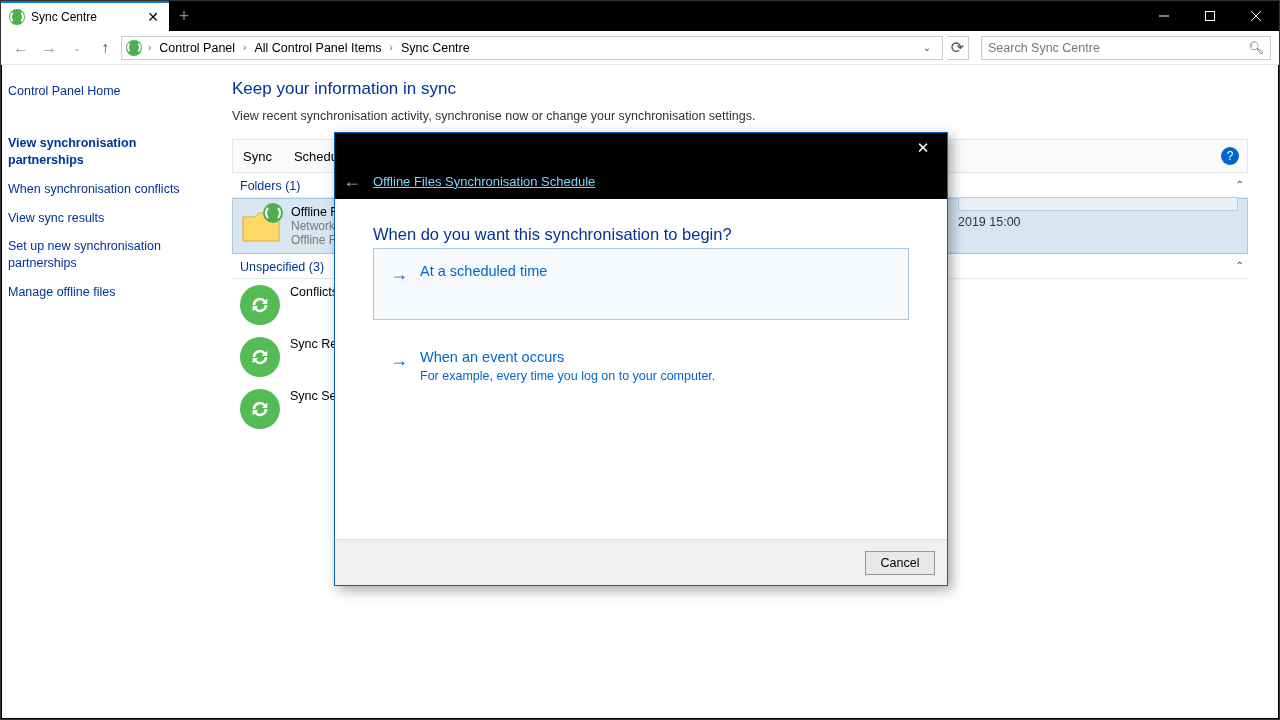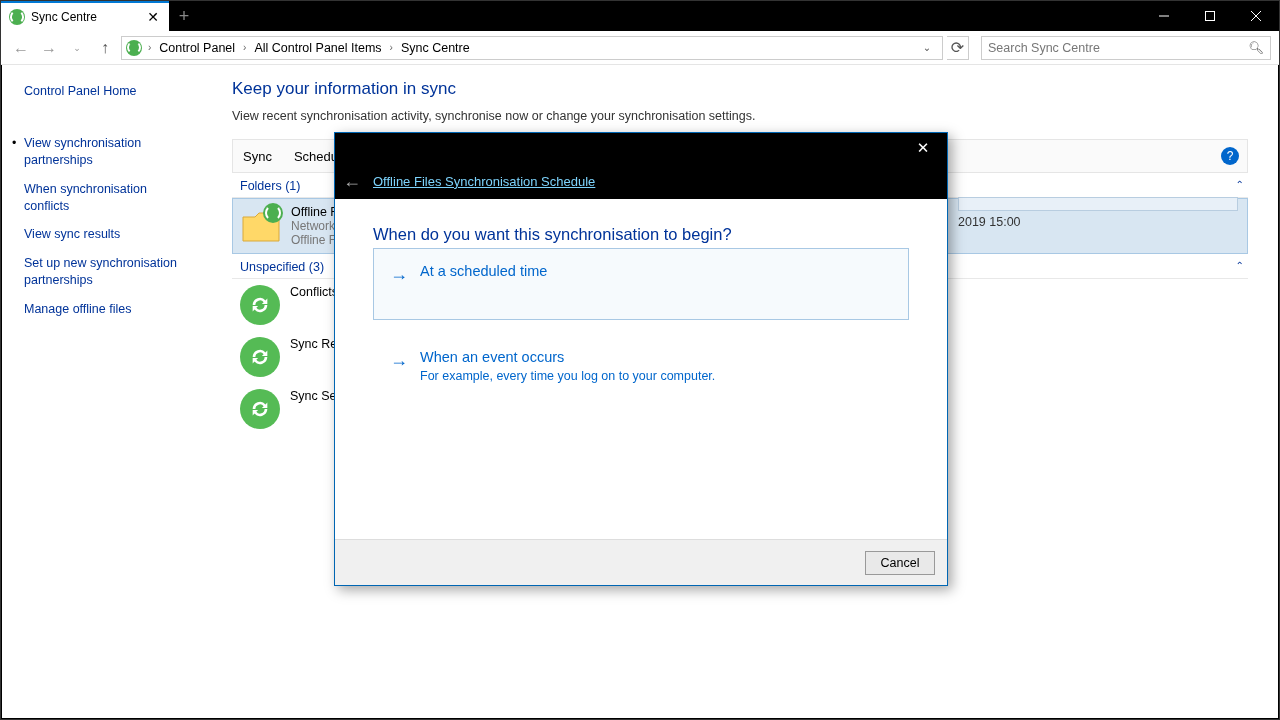--- a/index.html
+++ b/index.html
@@ -24,23 +24,23 @@
   .addr-path .sync-icon-sm { width:16px; height:16px; margin-right:2px;}
   .crumb { padding:0 4px; color:#000;text-align:center; }
   .sep { color:#666; font-size:10px; padding:0 2px;}
   .addr-drop { width:22px; text-align:center; color:#555; font-size:10px; }
   .refresh { width:22px;height:24px; border:1px solid #ccc; border-left:none; display:flex;align-items:center;justify-content:center; color:#555;}
   .search { width:290px; height:24px; border:1px solid #ccc; margin-left:8px; display:flex; align-items:center; padding:6px 6px; font-size:12.5px; color:#777;}
   .search .sicon { margin-left:auto; color:#555;}
 
   
   .main { position:absolute; top:64px; left:1px; right:1px; bottom:1px; background:#fff; display:flex;}
-  .sidebar { width:200px; padding:18px 12px 0 22px; font-size:12.5px;}
+  .sidebar { width:200px; padding:18px 12px 0 6px; font-size:12.5px;}
   .sidebar a { display:block; color:#003399; text-decoration:none; margin-bottom:12px; line-height:1.35; cursor:pointer;}
-  .sidebar a.bold { font-weight:400; position:relative;margin-top:35px;}
+  .sidebar a.bold { font-weight:700; position:relative;margin-top:35px;}
   .sidebar a.bold::before { content:"•"; position:absolute; left:-12px; color:#000;}
   .sidebar .home { margin-bottom:20px;}
 
   .content { flex:1; padding:14px 30px 0 30px; position:relative;}
   .page-title { color:#003399; font-size:17px; font-weight:400; margin-bottom:10px;}
   .page-sub { font-size:12.5px; color:#333; margin-bottom:16px;}
   .toolbar { height:34px; border:1px solid #e5e5e5; background:#fafafa; display:flex; align-items:center; padding:0 10px; font-size:13px; gap:22px; position:relative;}
   .toolbar .help { position:absolute; right:8px; width:18px;height:18px; border-radius:50%; background:#0066cc; color:#fff; font-size:12px; display:flex;align-items:center;justify-content:center;}
   .group-hdr { font-size:12.5px; color:#003399; padding:6px 0 4px 8px; border-bottom:1px solid #e8e8e8; position:relative;}
   .group-hdr .collapse { position:absolute; right:4px; color:#003399; font-size:10px;}

